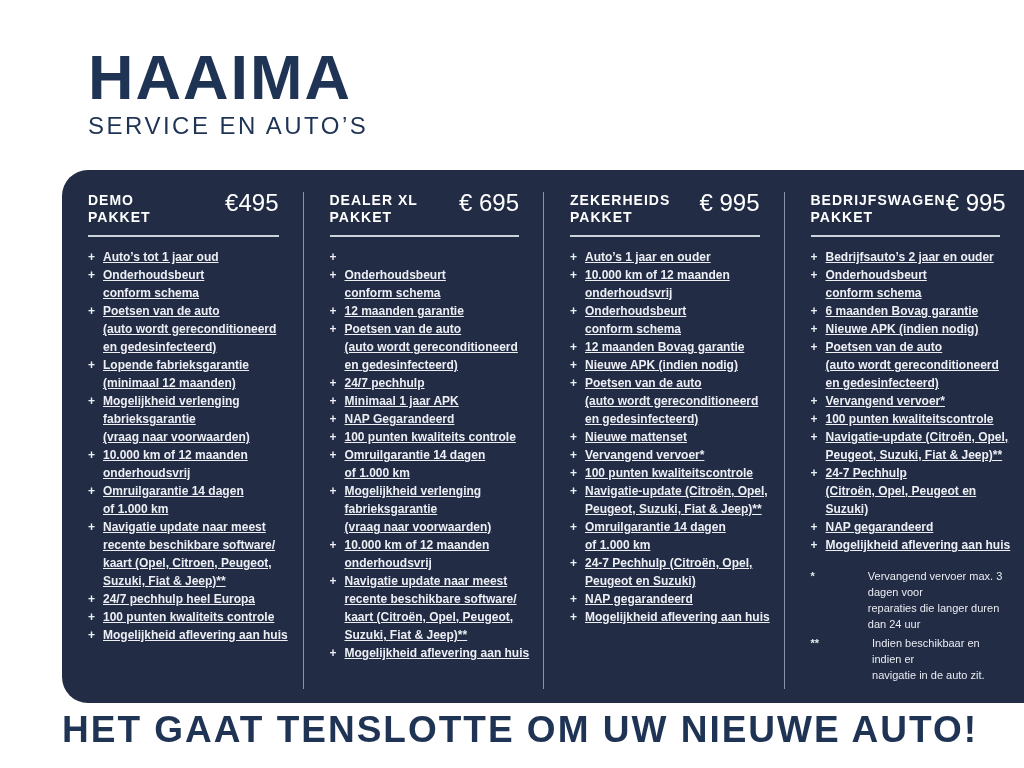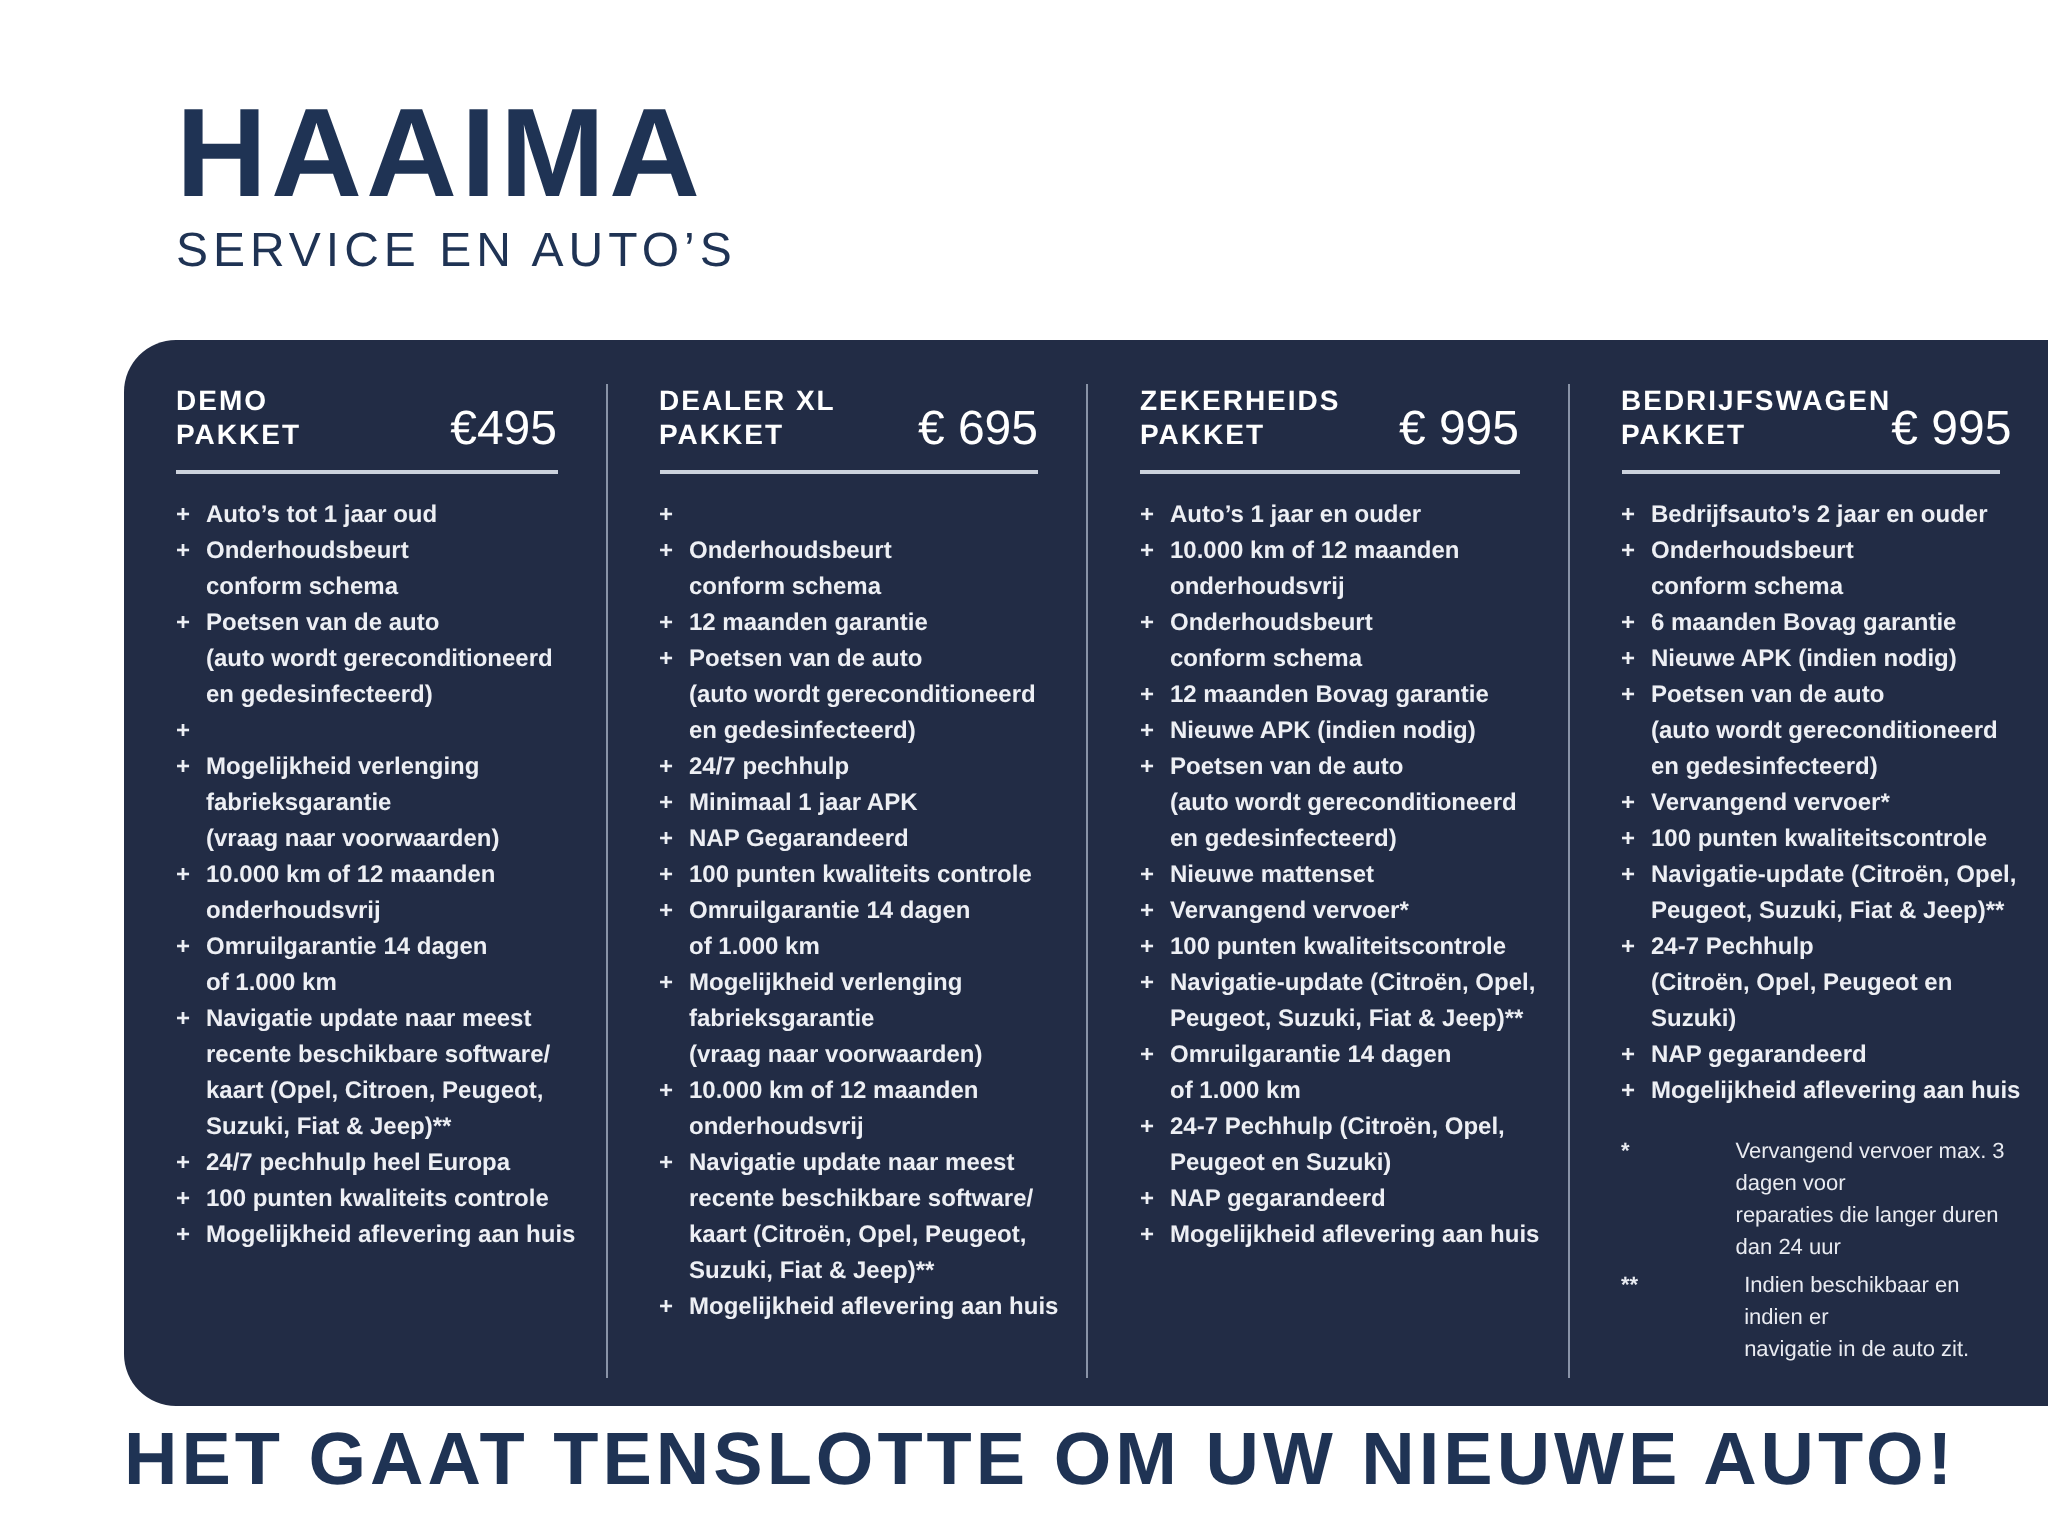--- a/index.html
+++ b/index.html
@@ -35,40 +35,40 @@
     padding:22px 0 14px 0;box-sizing:border-box;
     color:#edeff4;
   }
   .col{
     padding:0 8px 0 26px;display:flex;flex-direction:column;
     min-width:0;
   }
   .col + .col{border-left:1px solid rgba(172,182,200,0.75);}
 
   .pkg-header{
-    display:flex;justify-content:space-between;align-items:flex-end;
+    display:flex;justify-content:space-between;align-items:flex-start;
     padding-right:16px;
   }
   .pkg-title{
     font-size:14px;font-weight:700;letter-spacing:1px;color:#ffffff;
     line-height:17px;white-space:pre-line;
   }
   .pkg-price{
     font-size:24px;font-weight:400;color:#ffffff;line-height:22px;
     white-space:nowrap;
   }
   .pkg-rule{
     border:none;border-top:2px solid #ccd2dd;
     margin:9px 16px 11px 0;
   }
 
   .items{display:flex;flex-direction:column;}
   .item{display:flex;font-size:12px;line-height:18px;font-weight:600;}
   .item .plus{flex:none;width:15px;font-weight:700;}
-  .item .txt{white-space:pre-line;min-width:0;}
+  .item .txt{white-space:pre-line;min-width:0;text-decoration:underline;}
 
   .footnotes{margin-top:auto;display:none;flex-direction:column;padding:0 6px 6px 0;}
   .footnote{display:flex;font-size:11px;line-height:16px;font-weight:500;color:#e9ebf1;margin-top:3px;}
   .footnote .fn-marker{flex:none;margin-right:5px;font-weight:700;}
   .footnote .fn-text{white-space:pre-line;margin-left:48px;}
 
   
   .footer-tagline{
     position:absolute;left:62px;top:709px;
     font-size:37px;font-weight:700;letter-spacing:2px;color:#1f3354;
@@ -106,20 +106,22 @@
 conform schema</span>
   </div>
           <div class="item">
     <span class="plus">+</span>
     <span class="txt">Poetsen van de auto
 (auto wordt gereconditioneerd
 en gedesinfecteerd)</span>
   </div>
           <div class="item">
     <span class="plus">+</span>
+    <span class="txt">Lopende fabrieksgarantie
+(minimaal 12 maanden)</span>
   </div>
           <div class="item">
     <span class="plus">+</span>
     <span class="txt">Mogelijkheid verlenging
 fabrieksgarantie
 (vraag naar voorwaarden)</span>
   </div>
           <div class="item">
     <span class="plus">+</span>
     <span class="txt">10.000 km of 12 maanden

